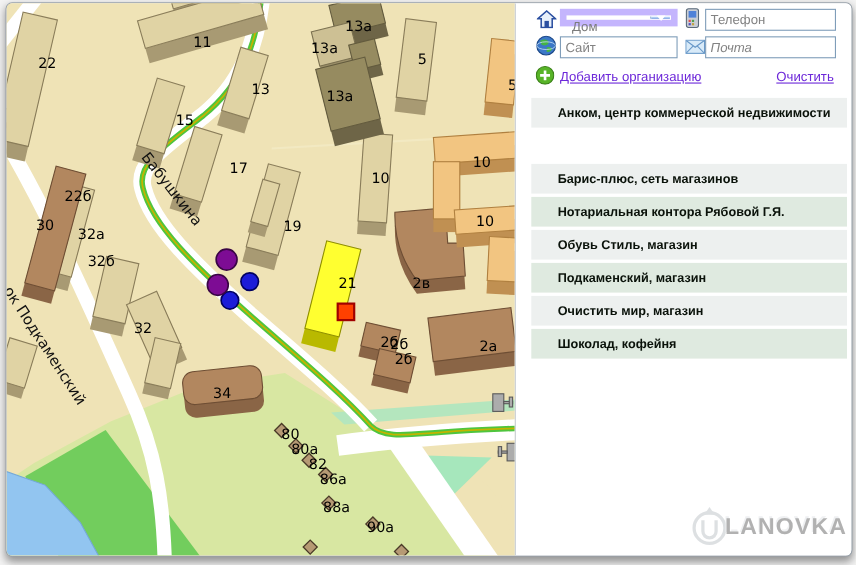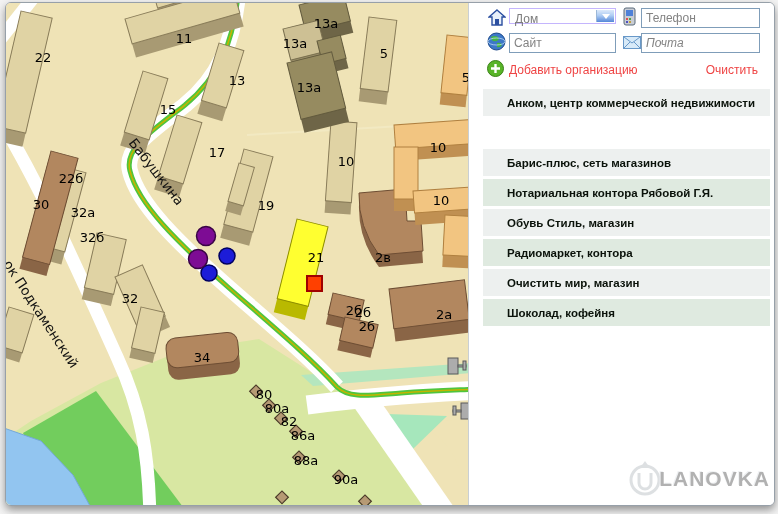--- a/index.html
+++ b/index.html
@@ -21,30 +21,30 @@
   .streetlabel{font:13.5px "DejaVu Sans",sans-serif;fill:#111}
   .road{fill:none;stroke:#fff}
   .dia{fill:#B69A74;stroke:#4A3A28;stroke-width:1.2}
   
   .panel{position:absolute;top:0;right:0;bottom:0;width:305px;background:#fff;
     border-left:1px solid #C9CFD4;}
   .icon{position:absolute;}
   .xpinput{position:absolute;height:20px;border:1px solid #7F9DB9;background:#fff;
     font:12px "Liberation Sans",sans-serif;color:#444;padding:0 4px;box-sizing:border-box;}
   .xpinput::placeholder{color:#838383;opacity:1}
-  .combo{position:absolute;height:16px;border:1px solid #c4b5fd;background:#fff;
+  .combo{position:absolute;height:16px;border:6px solid #c4b5fd;background:#fff;
     box-sizing:border-box;cursor:default;}
   .combo .val{position:absolute;left:5px;top:3px;font:12px "Liberation Sans",sans-serif;color:#7C7C7C;}
   .combo .btn{position:absolute;right:1px;top:1px;bottom:1px;width:17px;
     background:linear-gradient(#DCE9FA,#AFCDF4 45%,#5587D8);border-left:1px solid #9CB8D8;
     display:flex;align-items:center;justify-content:center;}
   .combo .btn:after{content:"";width:0;height:0;border:4px solid transparent;
     border-top:5px solid #fff;margin-top:4px;}
-  .plink{position:absolute;font:12px "Liberation Sans",sans-serif;color:#ef4444;
-    cursor:pointer;white-space:nowrap;}
+  .plink{position:absolute;font:12px "Liberation Sans",sans-serif;color:#6d28d9;
+    text-decoration:underline;cursor:pointer;white-space:nowrap;}
   .orgrow{position:absolute;left:14px;width:287px;height:27px;cursor:pointer;
     display:flex;align-items:center;padding-left:24px;box-sizing:border-box;
     font:bold 11.5px "Liberation Sans",sans-serif;color:#0A120A;}
   .orgrow.odd{background:#EDF0EF;}
   .orgrow.even{background:#DFEAE0;}
   .watermark{position:absolute;right:4px;bottom:6px;display:flex;align-items:center;
     opacity:.55;pointer-events:none;}
   .watermark .wmtext{font:bold 21px "Liberation Sans",sans-serif;color:#737373;
     letter-spacing:1px;text-shadow:1px 1px 0 #fff,-1px -1px 0 #E2E5E8;margin-left:-6px;}
 </style>
@@ -310,21 +310,21 @@
       <circle cx="8.5" cy="8.5" r="8" fill="#58B428" stroke="#3A8018"></circle>
       <path d="M8.5,4 V13 M4,8.5 H13" stroke="#fff" stroke-width="2.4"></path>
     </svg>
     <a class="plink" style="left:40px;top:60px">Добавить организацию</a>
     <a class="plink" style="right:16px;top:60px">Очистить</a>
 
     <div class="orgrow odd" style="top:86px">Анком, центр коммерческой недвижимости</div>
     <div class="orgrow odd" style="top:146px">Барис-плюс, сеть магазинов</div>
     <div class="orgrow even" style="top:176px">Нотариальная контора Рябовой Г.Я.</div>
     <div class="orgrow odd" style="top:206px">Обувь Стиль, магазин</div>
-    <div class="orgrow even" style="top:236px">Радиомаркет, контора</div>
+    <div class="orgrow even" style="top:236px">Подкаменский, магазин</div>
     <div class="orgrow odd" style="top:266px">Очистить мир, магазин</div>
     <div class="orgrow even" style="top:296px">Шоколад, кофейня</div>
   </div>
 
   <div class="watermark">
     <svg width="40" height="40" viewBox="0 0 40 40">
       <circle cx="20" cy="21" r="14" fill="none" stroke="#C3C8CC" stroke-width="3"></circle>
       <path d="M14,14 V24 a6,6 0 0 0 12,0 V14" fill="none" stroke="#C3C8CC" stroke-width="3"></path>
       <path d="M20,2 L25,9 H15 Z" fill="#C3C8CC"></path>
     </svg>

